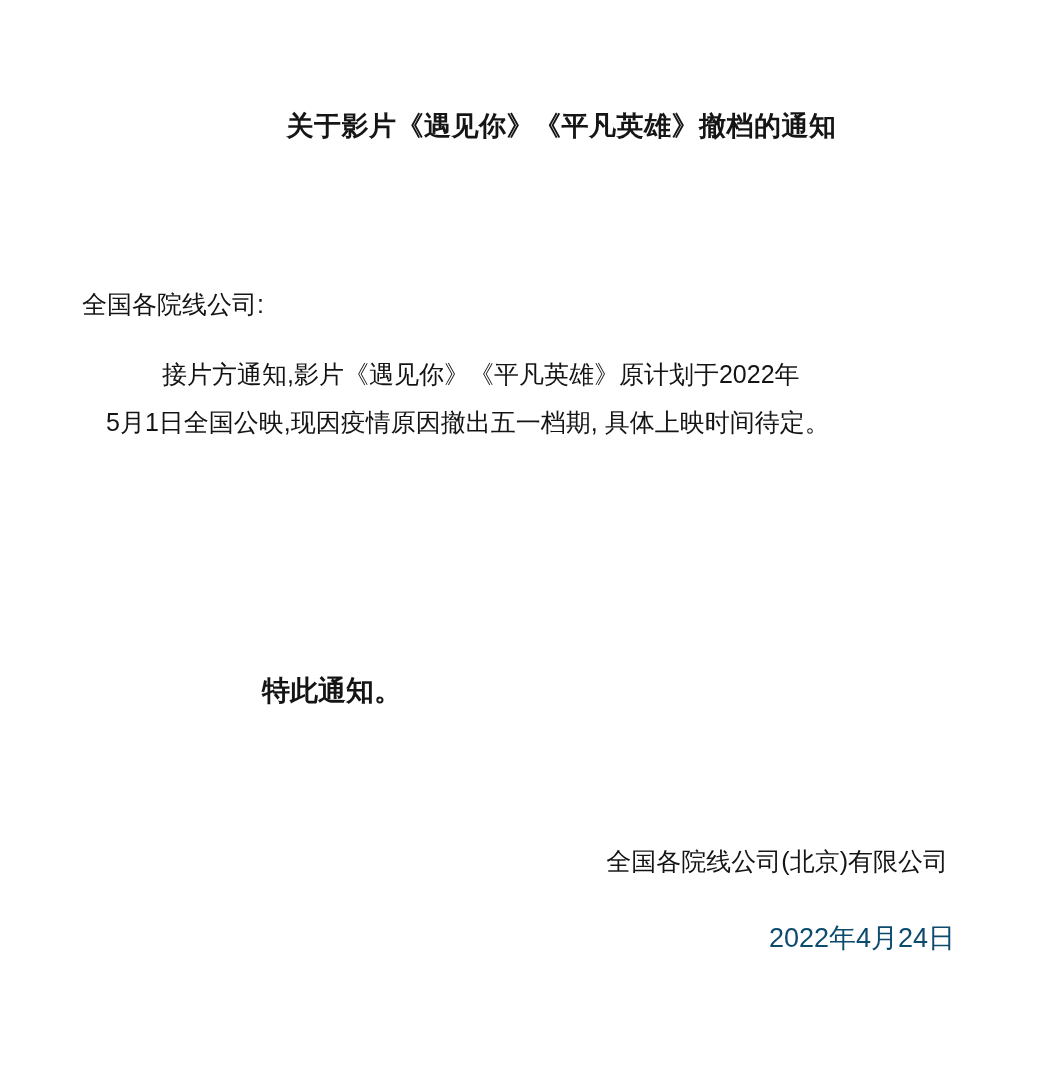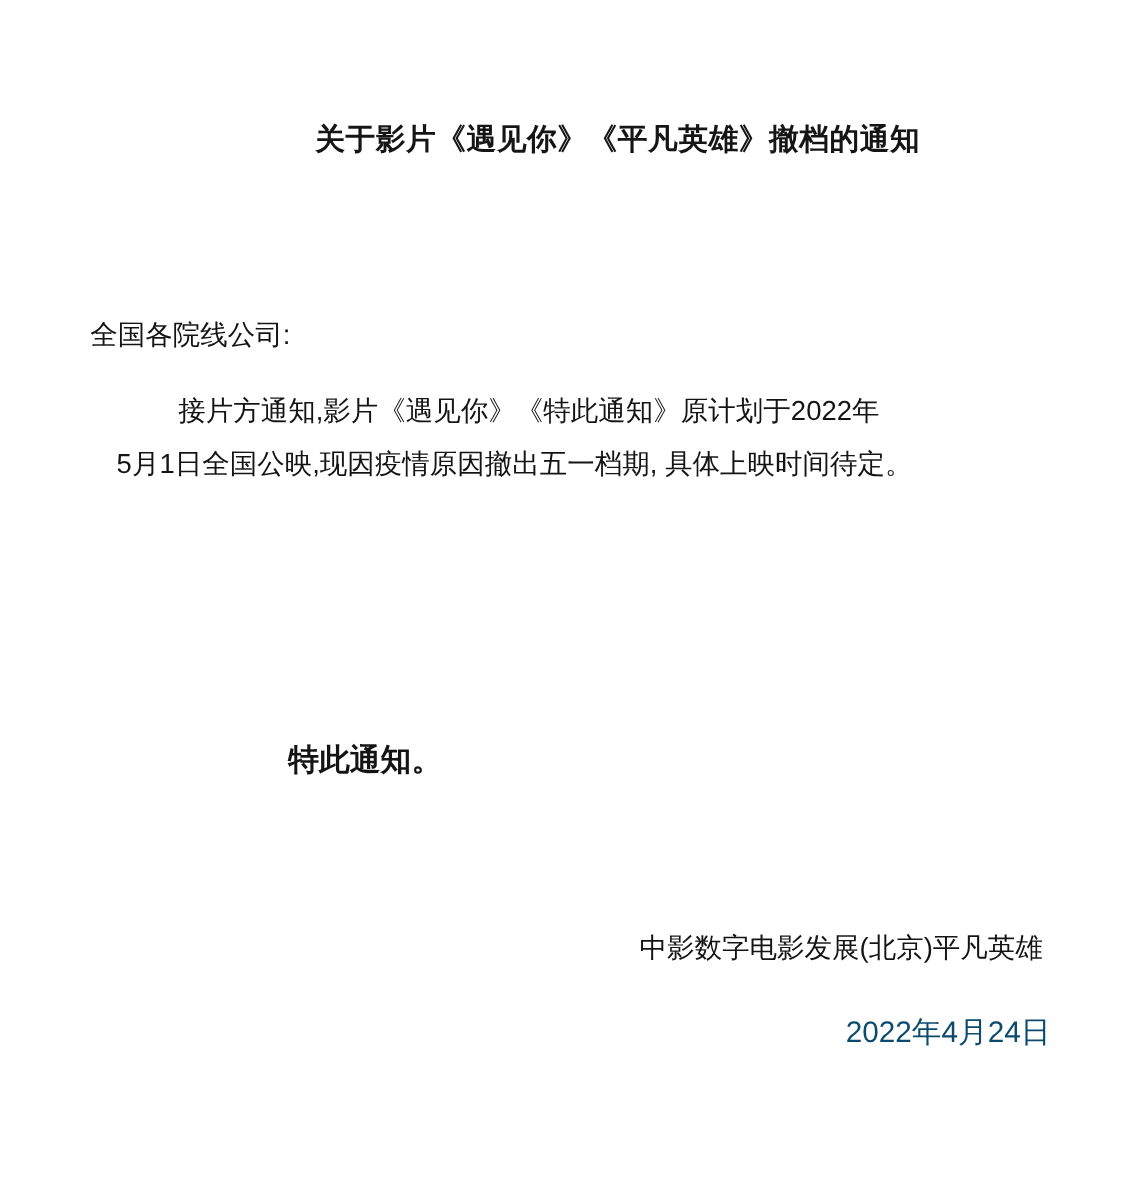--- a/index.html
+++ b/index.html
@@ -93,23 +93,23 @@
 </head>
 <body>
 
 <div class="page">
 
   <div class="doc-title">关于影片《遇见你》《平凡英雄》撤档的通知</div>
 
   <div class="salutation">全国各院线公司:</div>
 
   <div class="body-block">
-    <p class="body-line indent">接片方通知,影片《遇见你》《特此通知》原计划于2022年</p>
+    <p class="body-line indent">接片方通知,影片《遇见你》《平凡英雄》原计划于2022年</p>
     <p class="body-line second">5月1日全国公映,现因疫情原因撤出五一档期, 具体上映时间待定。</p>
   </div>
 
   <div class="closing">特此通知。</div>
 
-  <div class="signature">中影数字电影发展(北京)平凡英雄</div>
+  <div class="signature">全国各院线公司(北京)有限公司</div>
 
   <div class="sign-date">2022年4月24日</div>
 
 </div>
 
 </body></html>

